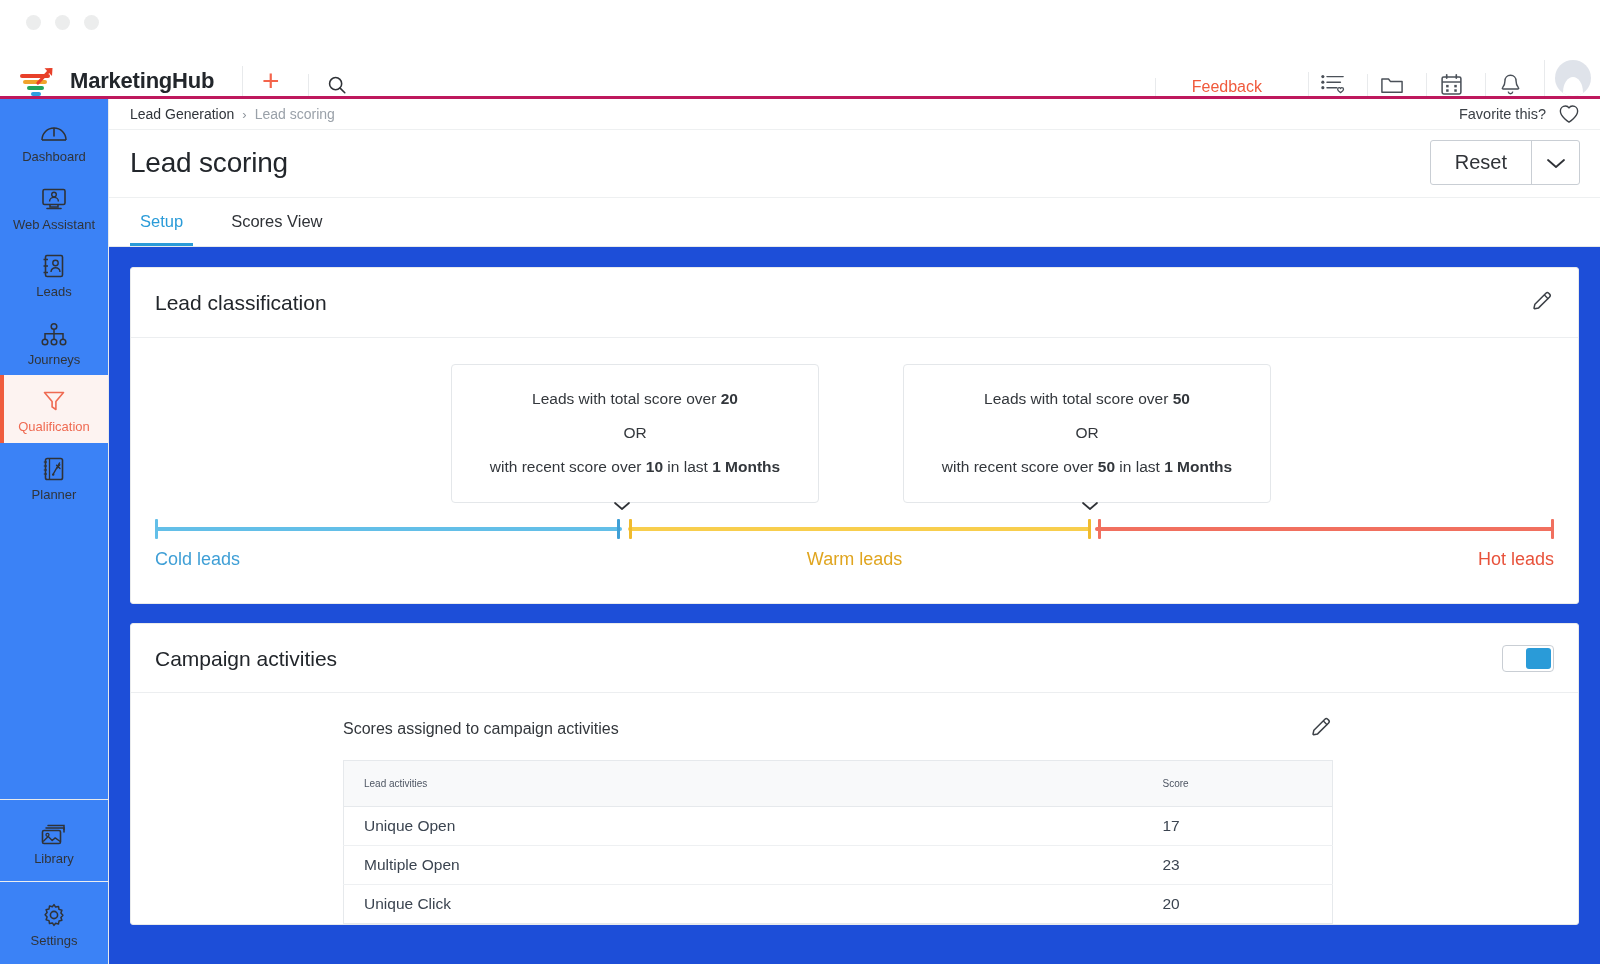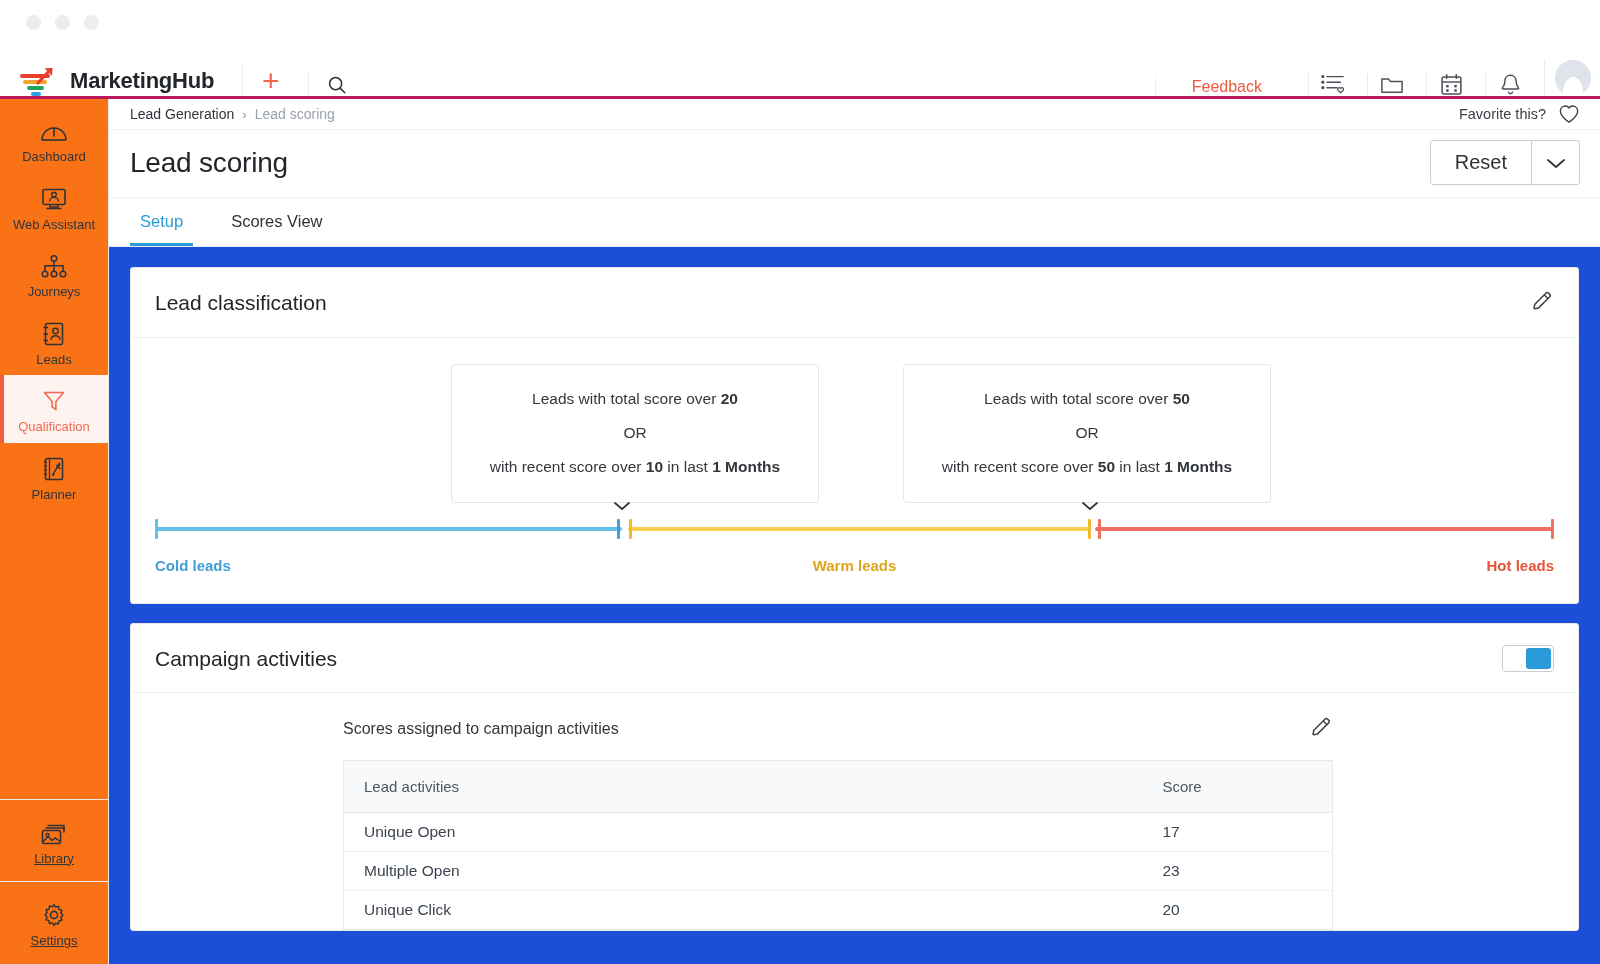--- a/index.html
+++ b/index.html
@@ -32,30 +32,30 @@
   .feedback { display:flex; align-items:center; padding:0 36px; color:#f05a3c; font-size:16px; border-left:1px solid #e8eaec; cursor:pointer; }
   .icon-cell { width:49px; display:flex; align-items:center; justify-content:center; border-left:1px solid #e8eaec; cursor:pointer; }
   .avatar-cell { width:56px; display:flex; align-items:center; justify-content:center; border-left:1px solid #e8eaec; cursor:pointer; }
   .avatar { width:36px; height:36px; border-radius:50%; background:#dfe3ea; position:relative; overflow:hidden; }
   .avatar::after { content:""; position:absolute; left:50%; top:17px; transform:translateX(-50%); width:20px; height:22px; border-radius:50% 50% 0 0 / 70% 70% 0 0; background:#fff; }
 
   
   .body-wrap { display:flex; height: calc(964px - 44px - 55px); }
 
   
-  .sidebar { width:109px; border-right:1px solid #e8eaec; background:#f97316; display:flex; flex-direction:column; flex-shrink:0; }
+  .sidebar { width:109px; border-right:1px solid #e8eaec; background:#3b82f6; display:flex; flex-direction:column; flex-shrink:0; }
   .side-top { padding-top:6px; }
   .side-item { padding:9px 2px 8px; text-align:center; cursor:pointer; position:relative; }
   .side-item .sico { height:30px; display:flex; align-items:flex-end; justify-content:center; }
   .side-item .slabel { font-size:13px; color:#30343a; margin-top:5px; line-height:1.2; }
   .side-item.active { background:#fdf3f1; }
   .side-item.active .slabel { color:#ef6a52; }
   .side-item.active::before { content:""; position:absolute; left:0; top:0; bottom:0; width:4px; background:#ef5c3e; }
   .side-bottom { margin-top:auto; border-top:1px solid #e8eaec; }
-  .side-bottom .side-item { padding:16px 2px 15px; border-bottom:1px solid #eceef0;text-decoration:underline; }
+  .side-bottom .side-item { padding:16px 2px 15px; border-bottom:1px solid #eceef0; }
   .side-bottom .side-item:last-child { border-bottom:none; }
 
   
   .main { flex:1; background:#fff; display:flex; flex-direction:column; min-width:0; }
   .crumbrow { height:31px; display:flex; align-items:center; padding:0 20px 0 21px; border-bottom:1px solid #eef0f1; }
   .crumb { font-size:14px; color:#30343a; cursor:pointer; }
   .crumb-sep { color:#8d949c; font-size:13px; margin:0 8px; }
   .crumb.current { color:#9aa1a9; cursor:default; }
   .fav { margin-left:auto; display:flex; align-items:center; gap:12px; font-size:14.5px; color:#3c4147; cursor:pointer; }
 
@@ -90,35 +90,35 @@
 
   .caret-row { position:relative; height:18px; }
   .caret-mark { position:absolute; transform:translateX(-50%); }
   .track-row { position:relative; height:22px; margin-top:2px; }
   .seg { position:absolute; top:9px; height:4px; border-radius:2px; }
   .seg-cold { background:#63bfe8; }
   .seg-warm { background:#f8ce4d; }
   .seg-hot  { background:#f1705f; }
   .cap { position:absolute; width:3px; height:20px; border-radius:1px; top:1px; }
   .label-row { position:relative; height:24px; margin-top:9px; }
-  .seg-label { position:absolute; font-size:15px; font-weight:700; top:8px; }
+  .seg-label { position:absolute; font-size:18px; font-weight:400; top:0; }
   .lbl-cold { color:#3f9fd6; left:0; }
   .lbl-warm { color:#e0a51f; transform:translateX(-50%); }
   .lbl-hot  { color:#e8523b; right:0; }
 
   
   .toggle { width:52px; height:27px; border:1px solid #c9ced4; border-radius:4px; background:#fff; display:flex; justify-content:flex-end; padding:2px; cursor:pointer; }
   .toggle .knob { width:25px; height:21px; border-radius:3px; background:#2a9bd8; }
   .camp-body { padding:22px 24px 0 24px; }
   .camp-inner { margin-left:188px; max-width:990px; }
   .camp-subrow { display:flex; align-items:center; padding-bottom:17px; }
   .camp-sub { font-size:16px; color:#33373c; }
   .camp-subrow .pencil { margin-left:auto; }
   table.scores { width:100%; border-collapse:collapse; border:1px solid #e6e9ec; border-radius:3px; }
-  table.scores thead th { background:#f8f9fa; text-align:left; font-size:15px; font-weight:400; color:#4e5663; padding:17px 20px; border-bottom:1px solid #e6e9ec; }
+  table.scores thead th { background:#f8f9fa; text-align:left; font-size:10px; font-weight:400; color:#4e5663; padding:17px 20px; border-bottom:1px solid #e6e9ec; }
   table.scores thead th.score-col, table.scores td.score-col { width:190px; }
   table.scores td { font-size:15.5px; color:#3b4450; padding:10px 20px; border-bottom:1px solid #eef0f2; }
   table.scores tbody tr:last-child td { border-bottom:none; }
 </style>
 </head>
 <body>
 
 <div class="titlebar">
   <span class="tb-dot"></span>
   <span class="tb-dot"></span>
@@ -214,43 +214,43 @@
             <line x1="7" y1="22.5" x2="21" y2="22.5" stroke="#2f3237" stroke-width="1.6" stroke-linecap="round"></line>
             <circle cx="14" cy="8.6" r="2.3" fill="none" stroke="#2f3237" stroke-width="1.4"></circle>
             <path d="M9.6 15.4c0-2.4 2-4 4.4-4s4.4 1.6 4.4 4" fill="none" stroke="#2f3237" stroke-width="1.4"></path>
           </svg>
         </span>
         <div class="slabel">Web Assistant</div>
       </div>
 
       <div class="side-item">
         <span class="sico">
-          <svg width="28" height="25" viewBox="0 0 28 25">
-            <circle cx="14" cy="4.5" r="2.8" fill="none" stroke="#2f3237" stroke-width="1.5"></circle>
-            <circle cx="5" cy="20" r="2.8" fill="none" stroke="#2f3237" stroke-width="1.5"></circle>
-            <circle cx="14" cy="20" r="2.8" fill="none" stroke="#2f3237" stroke-width="1.5"></circle>
-            <circle cx="23" cy="20" r="2.8" fill="none" stroke="#2f3237" stroke-width="1.5"></circle>
-            <path d="M14 7.3v4.5M5 17.2v-5.4h18v5.4M14 11.8v5.4" fill="none" stroke="#2f3237" stroke-width="1.5"></path>
-          </svg>
-        </span>
-        <div class="slabel">Journeys</div>
-      </div>
-
-      <div class="side-item">
-        <span class="sico">
           <svg width="26" height="26" viewBox="0 0 26 26">
             <rect x="4.5" y="2.5" width="17" height="21" rx="1.6" fill="none" stroke="#2f3237" stroke-width="1.6"></rect>
             <line x1="2.5" y1="6.5" x2="7" y2="6.5" stroke="#2f3237" stroke-width="1.5"></line>
             <line x1="2.5" y1="13" x2="7" y2="13" stroke="#2f3237" stroke-width="1.5"></line>
             <line x1="2.5" y1="19.5" x2="7" y2="19.5" stroke="#2f3237" stroke-width="1.5"></line>
             <circle cx="14.5" cy="10" r="2.7" fill="none" stroke="#2f3237" stroke-width="1.4"></circle>
             <path d="M10 19c0-2.6 2-4.3 4.5-4.3S19 16.4 19 19" fill="none" stroke="#2f3237" stroke-width="1.4"></path>
           </svg>
         </span>
         <div class="slabel">Leads</div>
+      </div>
+
+      <div class="side-item">
+        <span class="sico">
+          <svg width="28" height="25" viewBox="0 0 28 25">
+            <circle cx="14" cy="4.5" r="2.8" fill="none" stroke="#2f3237" stroke-width="1.5"></circle>
+            <circle cx="5" cy="20" r="2.8" fill="none" stroke="#2f3237" stroke-width="1.5"></circle>
+            <circle cx="14" cy="20" r="2.8" fill="none" stroke="#2f3237" stroke-width="1.5"></circle>
+            <circle cx="23" cy="20" r="2.8" fill="none" stroke="#2f3237" stroke-width="1.5"></circle>
+            <path d="M14 7.3v4.5M5 17.2v-5.4h18v5.4M14 11.8v5.4" fill="none" stroke="#2f3237" stroke-width="1.5"></path>
+          </svg>
+        </span>
+        <div class="slabel">Journeys</div>
       </div>
 
 
       <div class="side-item active">
         <span class="sico">
           <svg width="26" height="26" viewBox="0 0 26 26">
             <path d="M3.5 4.5h19l-7.6 9v8l-3.8-2.6v-5.4z" fill="none" stroke="#ef6a52" stroke-width="1.6" stroke-linejoin="round"></path>
           </svg>
         </span>
         <div class="slabel">Qualification</div>

